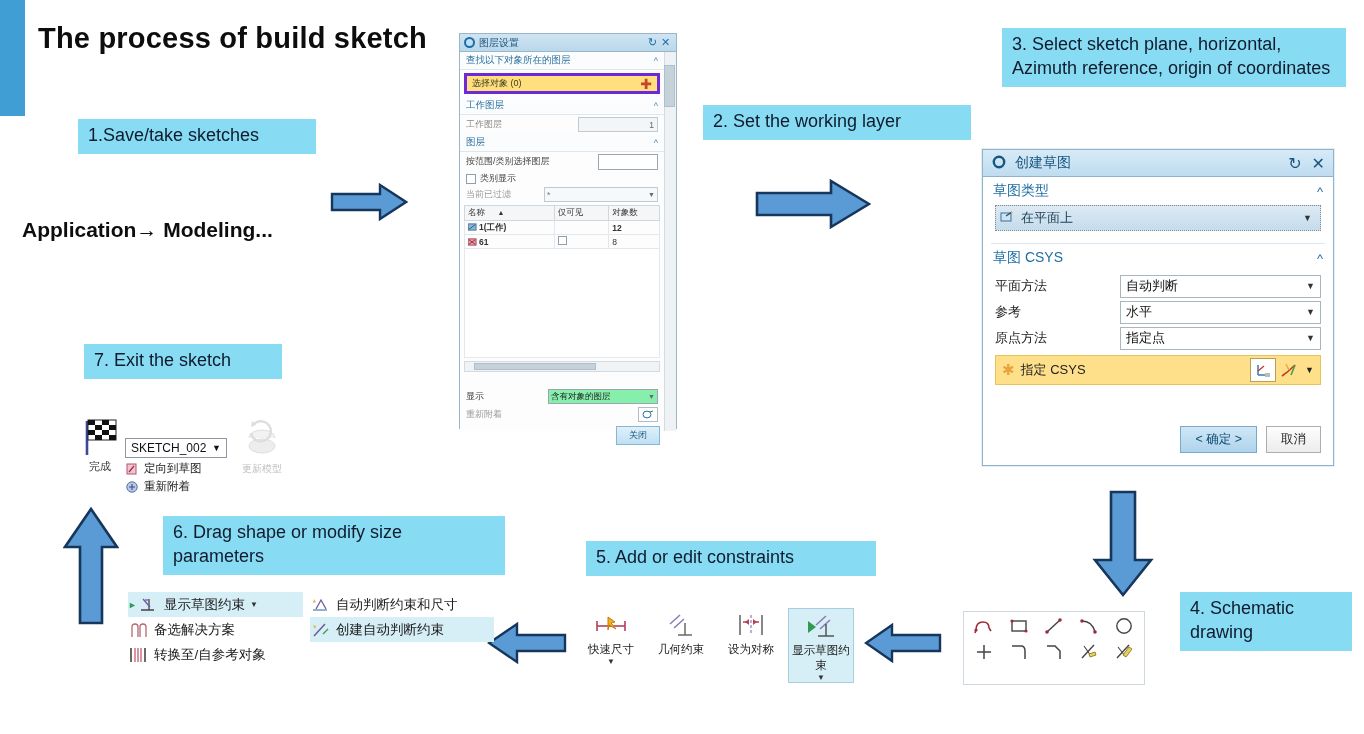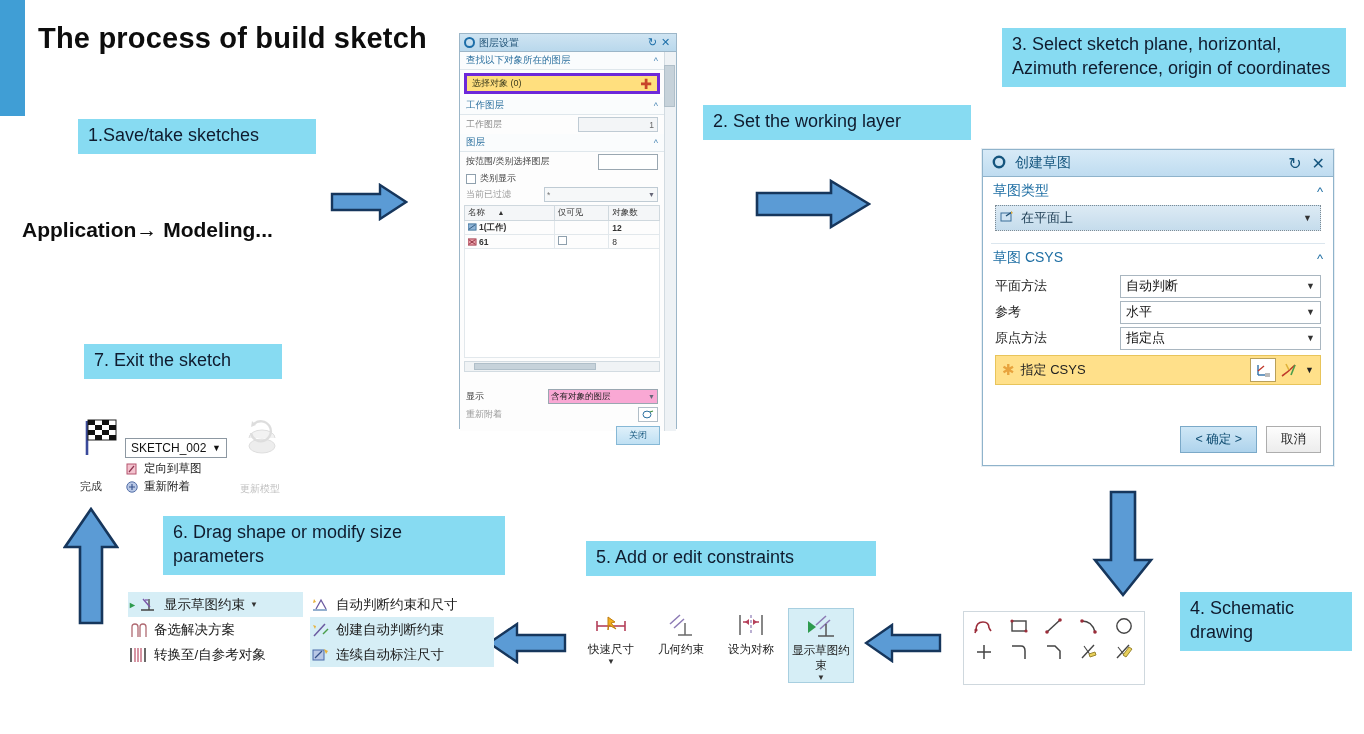--- a/index.html
+++ b/index.html
@@ -95,21 +95,21 @@
   .csysrow .ib{width:24px;height:22px;border:1px solid #b9a05a;background:#fff;
                margin-left:auto;display:flex;align-items:center;justify-content:center;}
   .csysrow .ib2{width:26px;height:22px;display:flex;align-items:center;justify-content:center;}
   .sbtns{position:absolute;right:12px;bottom:12px;display:flex;gap:9px;}
   .sbtn{font-size:12.5px;padding:4px 14px;border:1px solid #9fb6c4;}
   .sbtn.ok{background:linear-gradient(#cfe7f6,#aed3ec);color:#0f4d72;border-color:#7ba9c8;}
   .sbtn.cancel{background:linear-gradient(#fdfdfd,#ececec);color:#222;border-color:#adadad;}
 
   
   #finish-group{left:80px;top:415px;width:225px;height:70px;}
-  .fs-label{font-size:11px;color:#333;margin-top:20px;}
+  .fs-label{font-size:11px;color:#333;text-align:center;}
   .cmbx{border:1px solid #8d98a2;background:#fff;height:18px;display:flex;align-items:center;
         padding:0 5px;font-size:12px;color:#111;}
   .cmbx .dc{margin-left:auto;font-size:9px;}
   .mini{display:flex;align-items:center;font-size:11.5px;color:#222;margin-top:3px;}
   .mini .mi{width:14px;height:14px;margin-right:5px;}
 
   
   .panel-cmd{display:flex;align-items:center;font-size:13.5px;color:#1a1a1a;height:25px;}
   .panel-cmd .ci{width:20px;height:18px;margin-right:6px;flex:none;}
   .hl{background:#d6eef6;}
@@ -253,21 +253,21 @@
       </div>
 
       <div style="padding:3px 4px 0 4px;">
         <div class="hscroll">
             <i></i>
           </div>
       </div>
 
       <div class="lrow" style="margin-top:15px;">
         <span>显示</span>
-        <span class="ddown" style="margin-left:auto;width:104px;background:#f9a8d4;border-color:#9aa7b1;color:#222;">
+        <span class="ddown" style="margin-left:auto;width:104px;background:#86efac;border-color:#9aa7b1;color:#222;">
           <span>含有对象的图层</span>
           <span class="dc">▼</span>
         </span>
       </div>
       <div class="lrow" style="height:17px;">
         <span style="color:#9b9b9b;">重新附着</span>
         <span style="margin-left:auto;width:18px;height:13px;border:1px solid #b1bec8;background:#fff;display:flex;align-items:center;justify-content:center;">
           <svg width="12" height="9" viewBox="0 0 12 9">
               <ellipse cx="5" cy="4.5" rx="4" ry="3.4" fill="none" stroke="#2c6fa0" stroke-width="1"></ellipse>
               <path d="M8 2 L11 1" stroke="#3b8c3b" stroke-width="1.2"></path>
@@ -458,28 +458,20 @@
       <span>自动判断约束和尺寸</span>
     </div>
     <div class="panel-cmd hl">
       <span class="ci"><svg viewBox="0 0 20 18">
           <path d="M4 15 L15 3" stroke="#6b5aa0" stroke-width="1.5"></path>
           <path d="M3 4 l3 1 -1 3z" fill="#e8b23a"></path>
           <path d="M13 13 L18 8" stroke="#4a9d4a" stroke-width="1.4"></path>
         </svg></span>
       <span>创建自动判断约束</span>
     </div>
-    <div class="panel-cmd hl">
-      <span class="ci"><svg viewBox="0 0 20 18">
-          <rect x="3" y="4" width="11" height="10" fill="#b8c8e6" stroke="#4a6aa8"></rect>
-          <path d="M5 12 L12 5" stroke="#35508a" stroke-width="1.2"></path>
-          <path d="M14 3 l4 2 -2 3z" fill="#e8b23a"></path>
-        </svg></span>
-      <span>连续自动标注尺寸</span>
-    </div>
   </div>
 
 <div class="abs" style="left:578px;top:608px;display:flex;align-items:flex-start;gap:4px;" id="ctoolbar">
     <div style="width: 66px; display: flex; flex-direction: column; align-items: center; padding: 3px 0px 0px;">
       <span class="bigicon"><svg viewBox="0 0 34 30">
           <path d="M3 15 L31 15" stroke="#b5405a" stroke-width="1.6"></path>
           <path d="M3 10 L3 20 M31 10 L31 20" stroke="#b5405a" stroke-width="1.6"></path>
           <path d="M14 6 l7 5 -4 1 5 6 -7 -4 -1 5z" fill="#f2b01e" stroke="#c07d10"></path>
         </svg></span>
       <span class="tlabel">快速尺寸</span>

